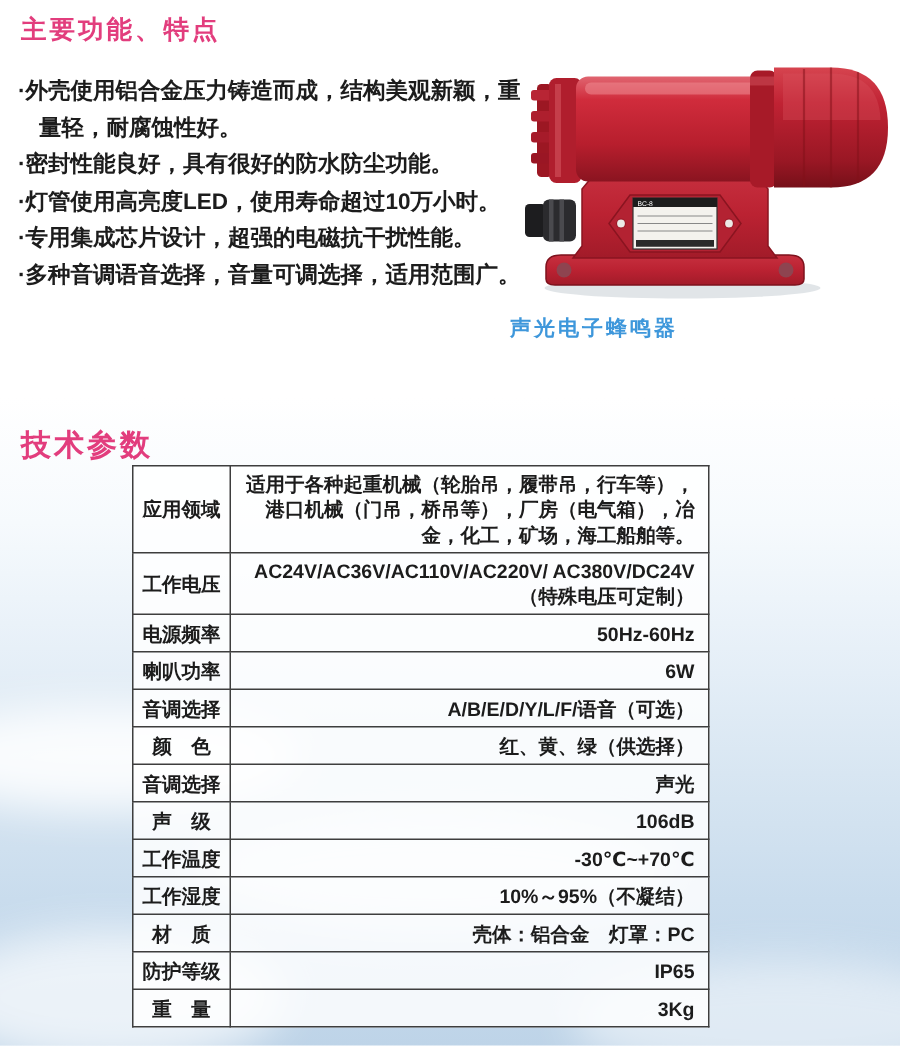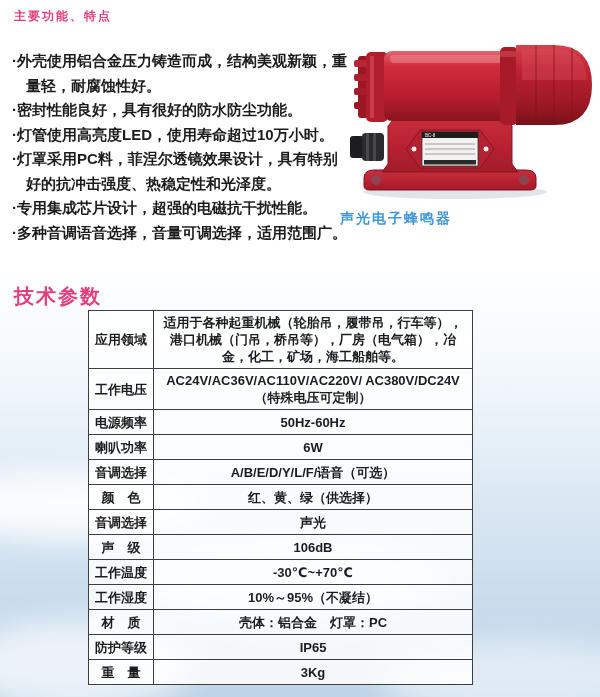--- a/index.html
+++ b/index.html
@@ -22,21 +22,21 @@
     pointer-events: none;
   }
   .cloud.c1 { left: -60px; top: 470px; width: 260px; height: 70px; }
   .cloud.c2 { left: 130px; top: 540px; width: 320px; height: 80px; opacity: .7; }
   .cloud.c3 { left: -40px; top: 620px; width: 230px; height: 90px; opacity: .8; }
   .cloud.c4 { left: 380px; top: 640px; width: 280px; height: 80px; opacity: .6; }
 
   .sec-title {
     position: absolute;
     left: 14px;
-    font-size: 12px;
+    font-size: 17px;
     font-weight: bold;
     letter-spacing: 2px;
     color: #e23d7d;
   }
   .sec-title.features-title { top: 8px; }
   .sec-title.specs-title { top: 283px; font-size: 20px; }
 
   ul.features {
     position: absolute;
     left: 12px; top: 49px;
@@ -84,40 +84,39 @@
     line-height: 17px;
     vertical-align: middle;
   }
   table.spec th {
     width: 65px;
     font-weight: bold;
     padding: 3px 2px;
   }
   table.spec td {
     padding: 3px 9px;
-    text-align: center;
+    text-align: right;
     white-space: pre-line;
   }
   table.spec tr.single th, table.spec tr.single td { height: 25px; }
 </style>
 </head>
 <body>
 
 <div class="cloud c1"></div>
 <div class="cloud c2"></div>
 <div class="cloud c3"></div>
 <div class="cloud c4"></div>
 
 <h1 class="sec-title features-title">主要功能、特点</h1>
 
 <ul class="features" id="features-list">
     <li><span class="bullet">·</span><span>外壳使用铝合金压力铸造而成，结构美观新颖，重量轻，耐腐蚀性好。</span></li>
     <li><span class="bullet">·</span><span>密封性能良好，具有很好的防水防尘功能。</span></li>
     <li><span class="bullet">·</span><span>灯管使用高亮度LED，使用寿命超过10万小时。</span></li>
-    <li><span class="bullet">·</span><span>灯罩采用PC料，菲涅尔透镜效果设计，具有特别好的抗冲击强度、热稳定性和光泽度。</span></li>
     <li><span class="bullet">·</span><span>专用集成芯片设计，超强的电磁抗干扰性能。</span></li>
     <li><span class="bullet">·</span><span>多种音调语音选择，音量可调选择，适用范围广。</span></li>
   </ul>
 
 <figure class="product">
   <svg width="260" height="200" viewBox="0 0 260 200" aria-hidden="true">
     <defs>
       <linearGradient id="bodyGrad" x1="0" y1="0" x2="0" y2="1">
         <stop offset="0" stop-color="#e06570"></stop>
         <stop offset="0.22" stop-color="#d02c3c"></stop>

